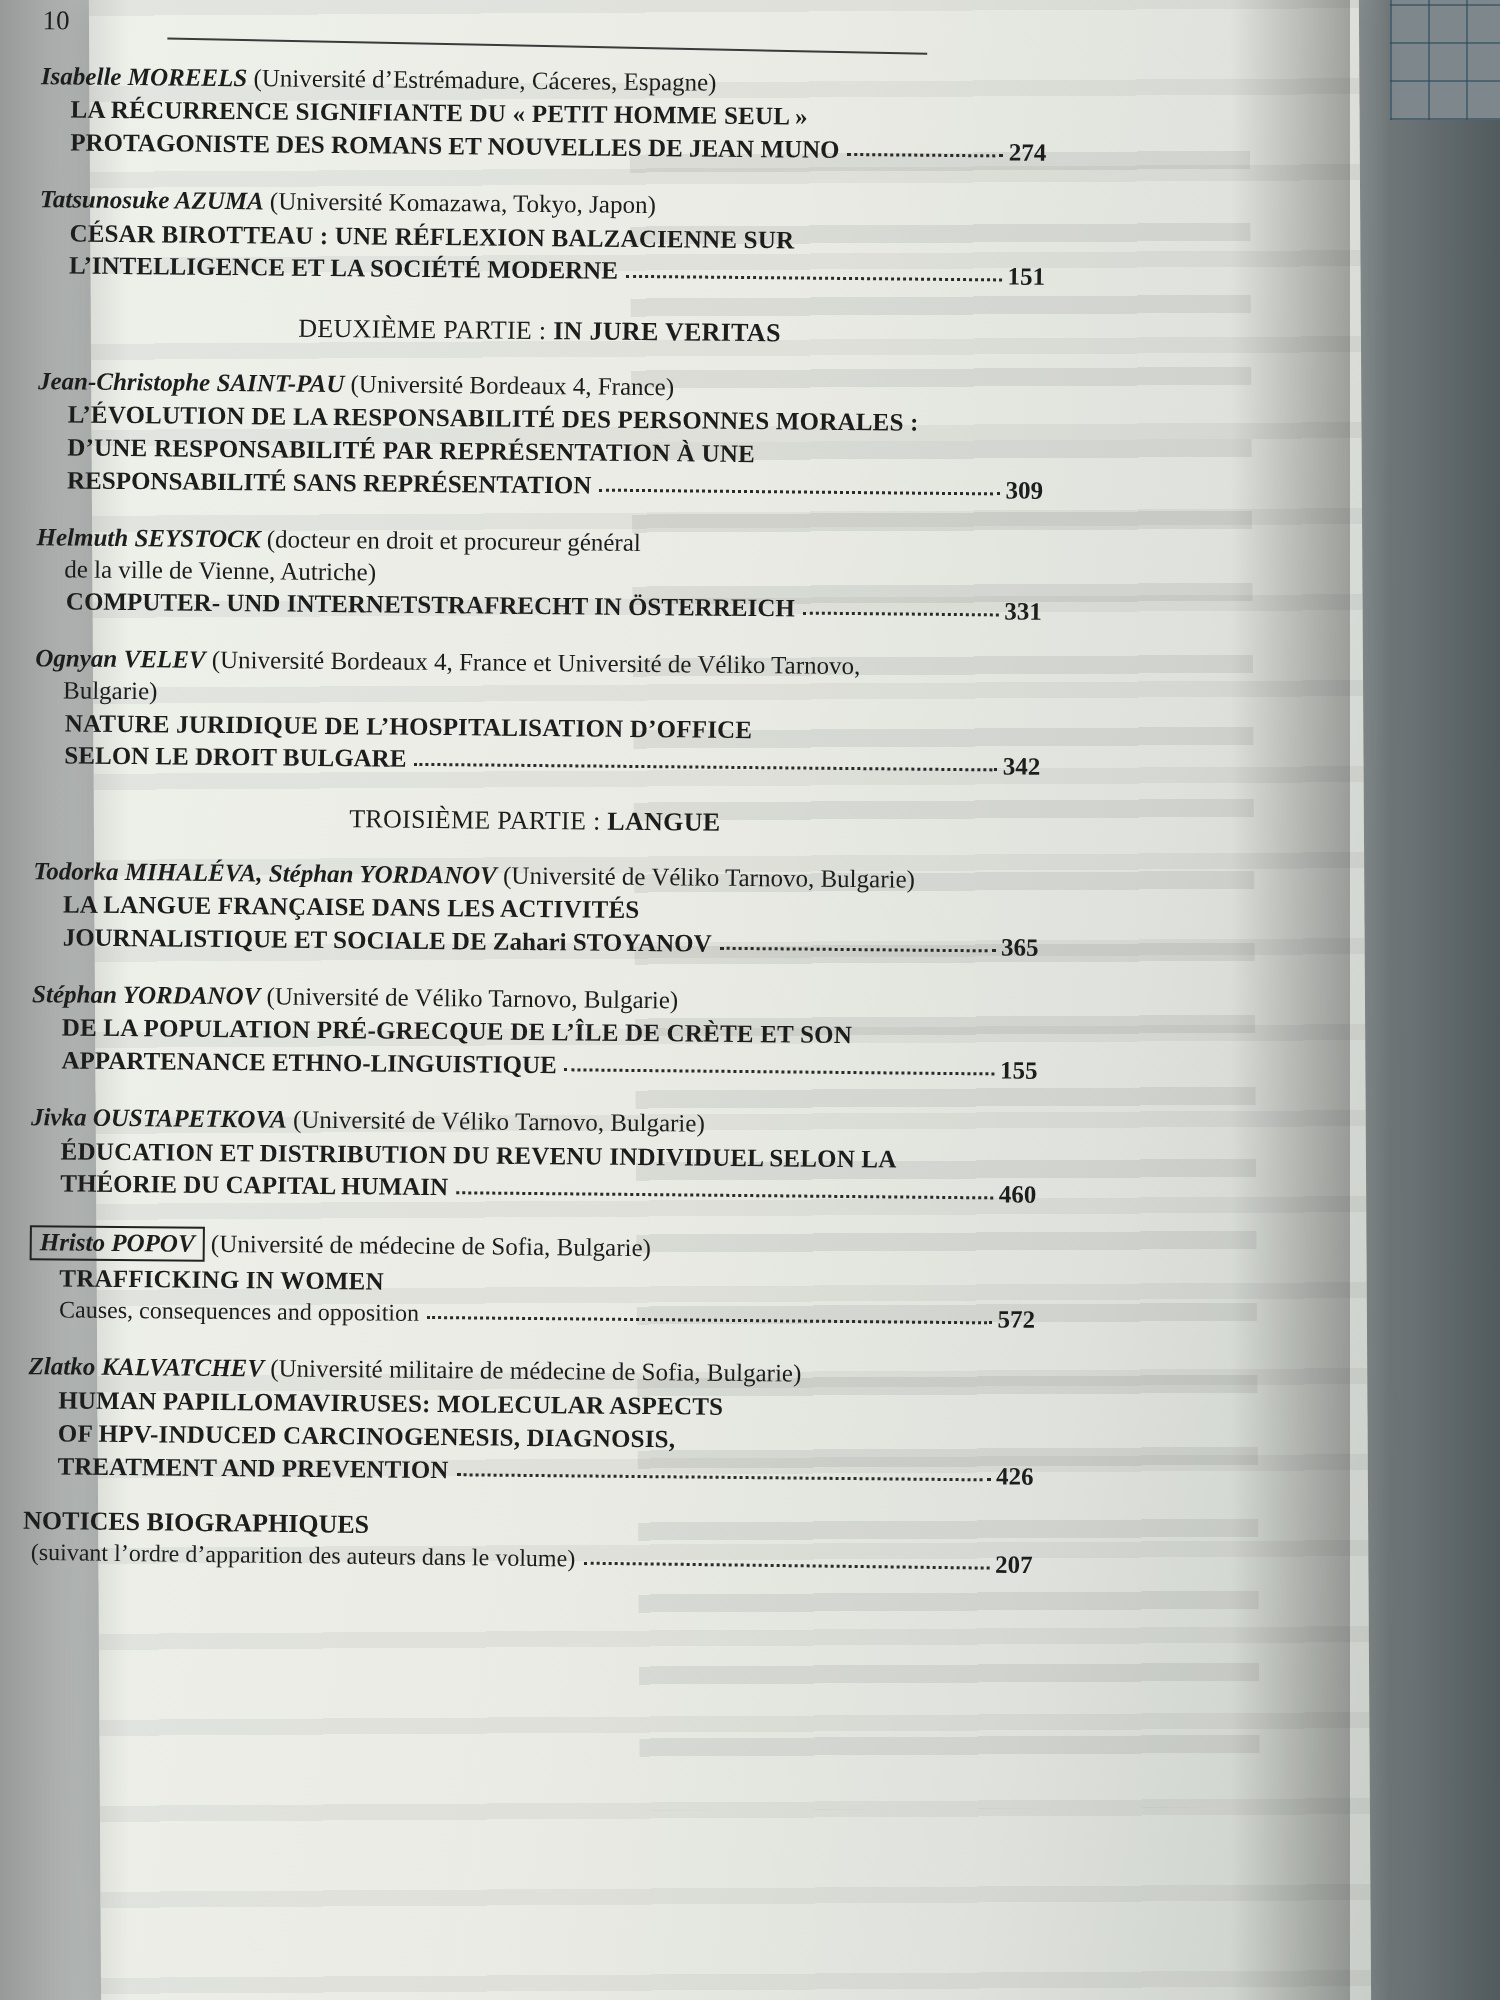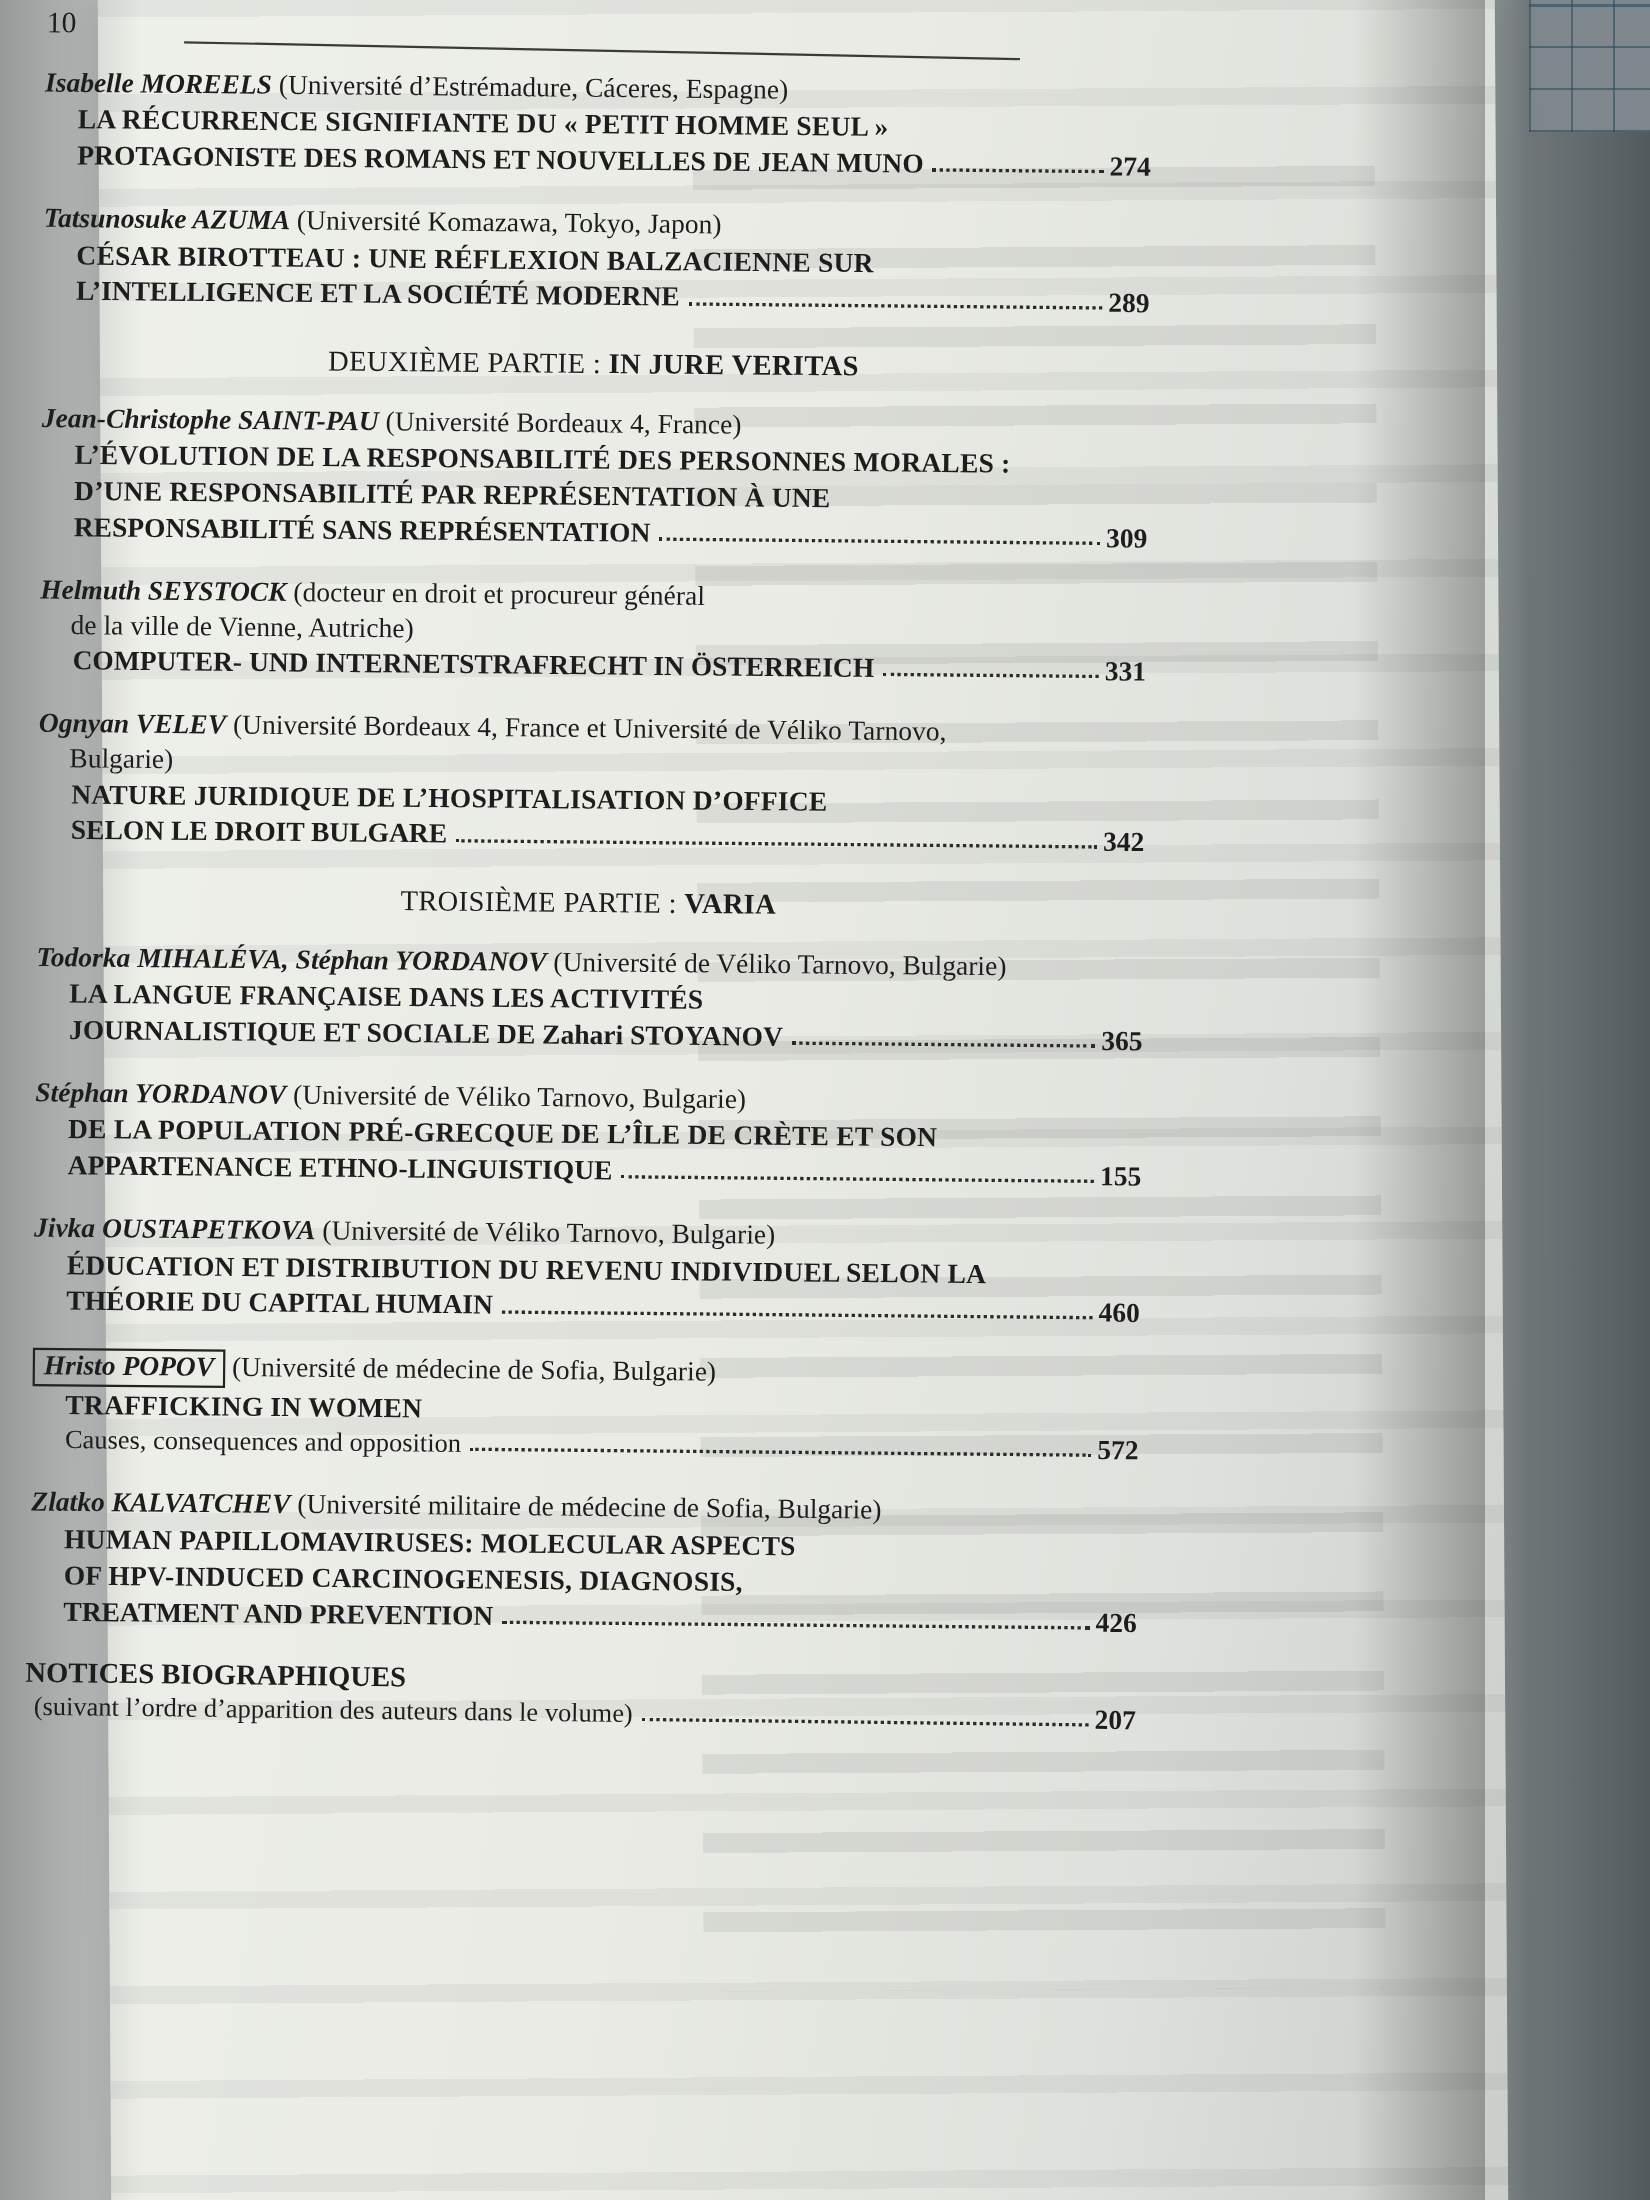--- a/index.html
+++ b/index.html
@@ -235,21 +235,21 @@
 
     <div class="entry">
       <div class="author">
         <span class="nm">Tatsunosuke AZUMA</span>
         <span class="aff">(Université Komazawa, Tokyo, Japon)</span>
       </div>
       <div class="title it">CÉSAR BIROTTEAU : UNE RÉFLEXION BALZACIENNE SUR</div>
       <div class="leaderline">
         <span class="txt">L’INTELLIGENCE ET LA SOCIÉTÉ MODERNE</span>
         <span class="dots"></span>
-        <span class="pg">289</span>
+        <span class="pg">151</span>
       </div>
     </div>
 
     <div class="part-heading">
       <span class="lead">DEUXIÈME PARTIE : </span><span class="bold">IN JURE VERITAS</span>
     </div>
 
     <div class="entry">
       <div class="author">
         <span class="nm">Jean-Christophe SAINT-PAU</span>
@@ -285,21 +285,21 @@
       </div>
       <div class="title">NATURE JURIDIQUE DE L’HOSPITALISATION D’OFFICE</div>
       <div class="leaderline">
         <span class="txt">SELON LE DROIT BULGARE</span>
         <span class="dots"></span>
         <span class="pg">342</span>
       </div>
     </div>
 
     <div class="part-heading">
-      <span class="lead">TROISIÈME PARTIE : </span><span class="bold">VARIA</span>
+      <span class="lead">TROISIÈME PARTIE : </span><span class="bold">LANGUE</span>
     </div>
 
     <div class="entry">
       <div class="author">
         <span class="nm">Todorka MIHALÉVA, Stéphan YORDANOV</span>
         <span class="aff">(Université de Véliko Tarnovo, Bulgarie)</span>
       </div>
       <div class="title">LA LANGUE FRANÇAISE DANS LES ACTIVITÉS</div>
       <div class="leaderline">
         <span class="txt">JOURNALISTIQUE ET SOCIALE DE Zahari STOYANOV</span>

